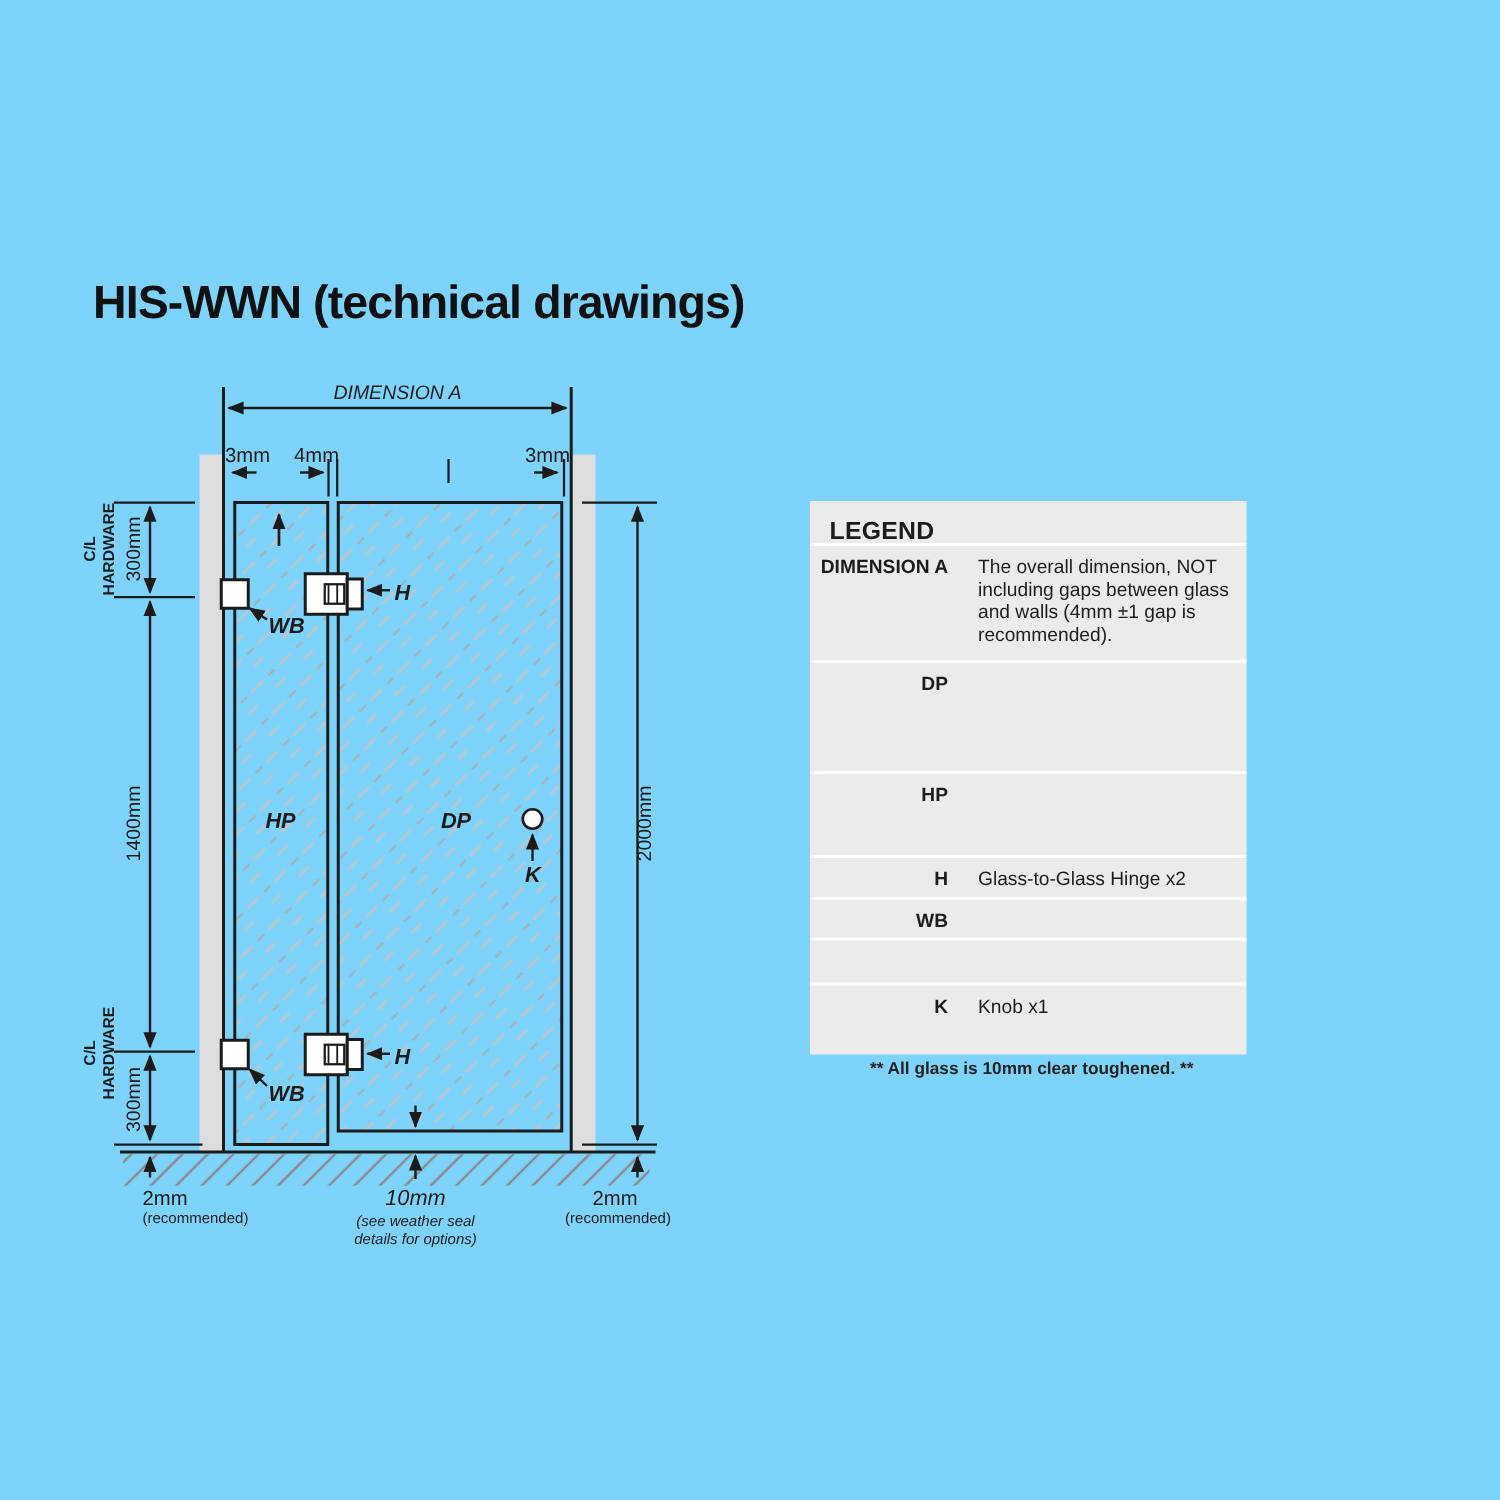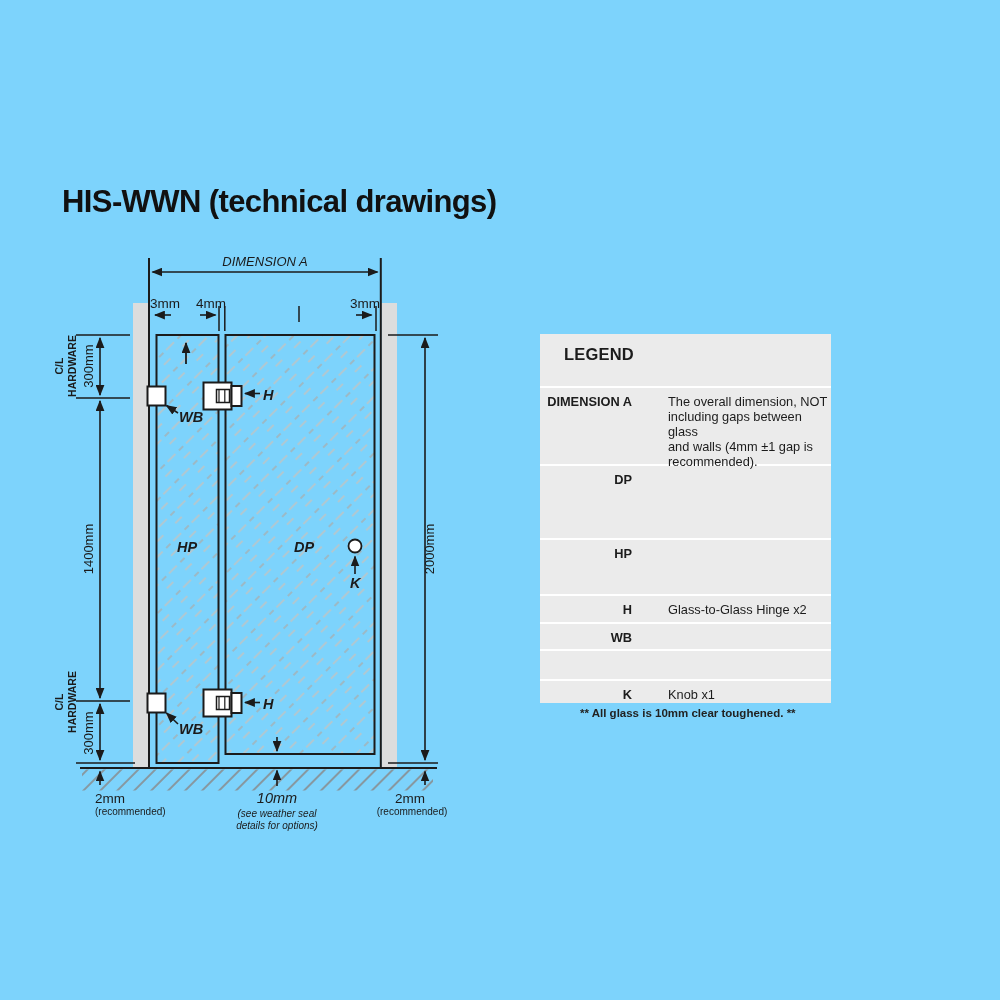--- a/index.html
+++ b/index.html
@@ -15,27 +15,27 @@
   .t-dim{font-size:13px;}
   .t-gap{font-size:13.5px;}
   .t-ital{font-style:italic;}
   .t-boldital{font-weight:bold;font-style:italic;font-size:14.5px;}
   .t-small{font-size:10px;}
   .t-cl{font-size:10.5px;font-weight:bold;}
 
   
   .legend{position:absolute;left:540px;top:334px;width:291px;height:369px;
           background:#ebebeb;}
-  .legend-header{height:52px;box-sizing:border-box;padding:11px 0 0 24px;
+  .legend-header{height:28px;box-sizing:border-box;padding:11px 0 0 13px;
                  font-size:16.5px;font-weight:bold;letter-spacing:.2px;}
   .legend-row{display:flex;border-top:2px solid #ffffff;padding-top:6px;
               box-sizing:border-box;align-items:flex-start;}
   .legend-term{width:92px;text-align:right;font-weight:bold;font-size:12.8px;
                line-height:15px;flex:none;}
-  .legend-desc{margin-left:36px;font-size:12.8px;line-height:15px;
+  .legend-desc{margin-left:20px;font-size:12.8px;line-height:15px;
                white-space:pre-line;width:188px;}
   .row-0{height:78px}.row-1{height:74px}.row-2{height:56px}.row-3{height:28px}
   .row-4{height:27px}.row-5{height:30px}.row-6{height:40px}
   .row-4 .legend-desc{white-space:nowrap;width:auto;}
 
   .footnote{position:absolute;left:580px;top:707px;font-size:11.5px;
             font-weight:bold;color:#222;}
 </style>
 </head>
 <body>

